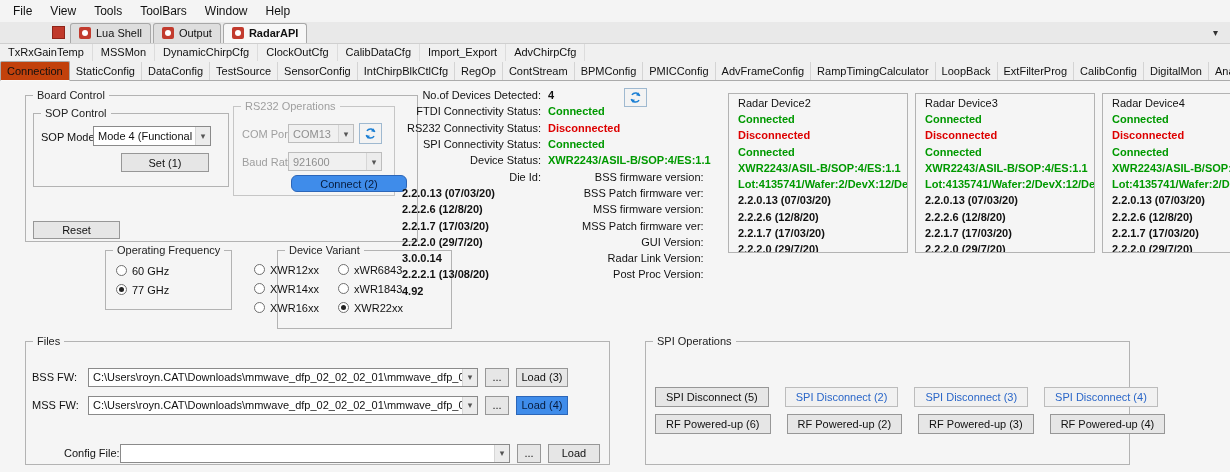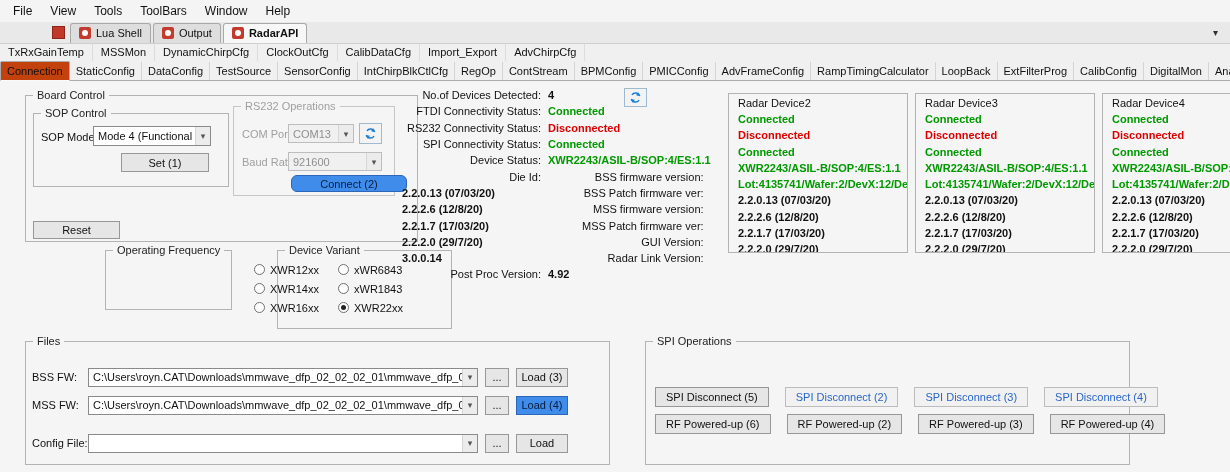--- a/index.html
+++ b/index.html
@@ -86,21 +86,21 @@
 
   
   .device-box{position:absolute;top:93px;width:180px;height:160px;border:1px solid #b3b3b3;overflow:hidden;padding:3px 0 0 9px;background:transparent;}
   .dev-title{font-size:11px;margin-bottom:2px;}
   .drow{font-size:11px;height:16.3px;line-height:16.3px;white-space:nowrap;overflow:hidden;}
 
   
   .file-row{position:absolute;left:32px;height:20px;display:flex;align-items:center;}
   #file-rows .file-row:nth-child(1){top:367px;}
   #file-rows .file-row:nth-child(2){top:395px;}
-  #file-rows .file-row:nth-child(3){top:433px;}
+  #file-rows .file-row:nth-child(3){top:443px;margin-left:32px;}
   .flabel{width:56px;font-size:11px;flex:none;}
   .fcombo{width:390px;height:19px;}
   .browse-btn{width:24px;height:19px;margin-left:7px;}
   .load-btn{width:52px;height:19px;margin-left:7px;}
 
   
   .spi-row{position:absolute;left:655px;display:flex;gap:16px;}
   #spi-rows .spi-row:nth-child(1){top:387px;}
   #spi-rows .spi-row:nth-child(2){top:414px;}
   .spi-btn{height:20px;padding:0 10px;white-space:nowrap;}
@@ -203,20 +203,30 @@
     <span class="ctext">921600</span>
     <span class="carrow">▾</span>
   </div>
   <button class="btn blue" id="connect2-btn">Connect (2)</button>
 
   <button class="btn" id="reset-btn">Reset</button>
 
   <div class="gb" id="gb-freq">
     <span class="gb-title">Operating Frequency</span>
   </div>
+  <div id="freq-radios">
+      <label class="radio-item">
+        <span class="radio"></span>
+        <span class="radio-text">60 GHz</span>
+      </label>
+      <label class="radio-item">
+        <span class="radio checked"></span>
+        <span class="radio-text">77 GHz</span>
+      </label>
+    </div>
 
   <div class="gb" id="gb-variant">
     <span class="gb-title">Device Variant</span>
   </div>
   <div id="variant-radios">
       <label class="radio-item">
         <span class="radio"></span>
         <span class="radio-text">XWR12xx</span>
       </label>
       <label class="radio-item">
@@ -257,20 +267,21 @@
       <div class="sval c-dark">2.2.0.13 (07/03/20)</div>
       <div class="slabel">BSS Patch firmware ver:</div>
       <div class="sval c-dark">2.2.2.6 (12/8/20)</div>
       <div class="slabel">MSS firmware version:</div>
       <div class="sval c-dark">2.2.1.7 (17/03/20)</div>
       <div class="slabel">MSS Patch firmware ver:</div>
       <div class="sval c-dark">2.2.2.0 (29/7/20)</div>
       <div class="slabel">GUI Version:</div>
       <div class="sval c-dark">3.0.0.14</div>
       <div class="slabel">Radar Link Version:</div>
+      <div class="sval c-dark">2.2.2.1 (13/08/20)</div>
       <div class="slabel">Post Proc Version:</div>
       <div class="sval c-dark">4.92</div>
     </div>
   <button class="btn iconbtn" id="refresh-devices">
     <svg width="13" height="13" viewBox="0 0 16 16">
       <path d="M13.2 6.2A5.3 5.3 0 0 0 3.6 4.9" fill="none" stroke="#1b7fd4" stroke-width="1.8"></path>
       <path d="M11.5 1.6 12.9 6 8.6 5.1z" fill="#1b7fd4"></path>
       <path d="M2.8 9.8a5.3 5.3 0 0 0 9.6 1.3" fill="none" stroke="#1b7fd4" stroke-width="1.8"></path>
       <path d="M4.5 14.4 3.1 10l4.3.9z" fill="#1b7fd4"></path>
     </svg>

